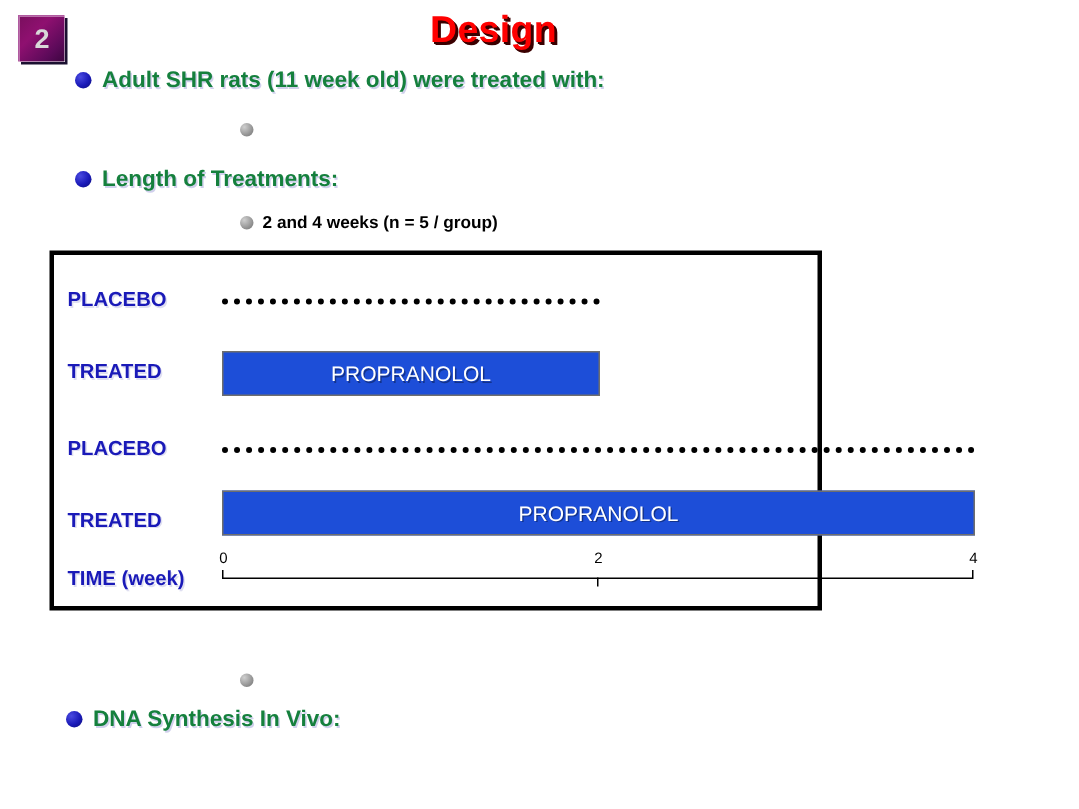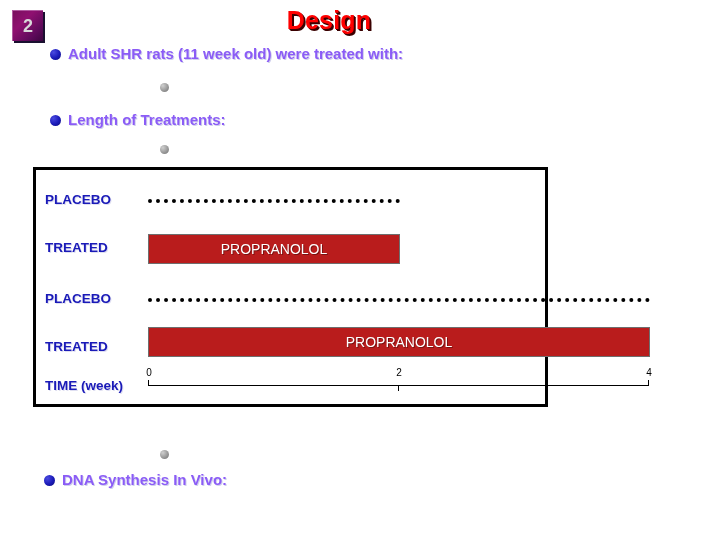--- a/index.html
+++ b/index.html
@@ -45,21 +45,21 @@
     font-size: 25px;
     font-weight: bold;
     color: #ff0000;
     text-shadow: 2px 2px 0 #3a0000, 1px 1px 0 #3a0000;
     letter-spacing: 0.2px;
   }
 
   
   .lvl1 {
     position: absolute;
-    color: #8b5cf6;
+    color: #15803d;
     font-weight: bold;
     font-size: 15px;
     white-space: nowrap;
     text-shadow: 1px 1px 0 rgba(120,120,200,0.35);
   }
   .lvl1 .dot {
     display: inline-block;
     width: 11px;
     height: 11px;
     border-radius: 50%;
@@ -109,21 +109,21 @@
     white-space: nowrap;
     text-shadow: 1px 1px 0 rgba(150,150,210,0.30);
   }
   .dotline {
     position: absolute;
     height: 0;
     border-top: 4px dotted #000000;
   }
   .bar {
     position: absolute;
-    background: #b91c1c;
+    background: #1d4ed8;
     color: #ffffff;
     font-size: 14px;
     text-align: center;
     line-height: 28px;
     border: 1px solid #6e6e6e;
     box-sizing: border-box;
     text-shadow: 1px 1px 0 rgba(0,0,0,0.35);
   }
 
   
@@ -164,21 +164,21 @@
 
   <div class="lvl2" style="left:160px; top:81px;">
     <span class="dot"></span>
   </div>
 
   <div class="lvl1" style="left:50px; top:111px;">
     <span class="dot"></span><span>Length of Treatments:</span>
   </div>
 
   <div class="lvl2" style="left:160px; top:143px;">
-    <span class="dot"></span>
+    <span class="dot"></span><span>2 and 4 weeks (n = 5 / group)</span>
   </div>
 
   <div id="diagram">
 
     <div class="row-label" style="left:9px; top:22px;">PLACEBO</div>
     <div class="row-label" style="left:9px; top:70px;">TREATED</div>
     <div class="row-label" style="left:9px; top:121px;">PLACEBO</div>
     <div class="row-label" style="left:9px; top:169px;">TREATED</div>
     <div class="row-label" style="left:9px; top:208px;">TIME (week)</div>
 

